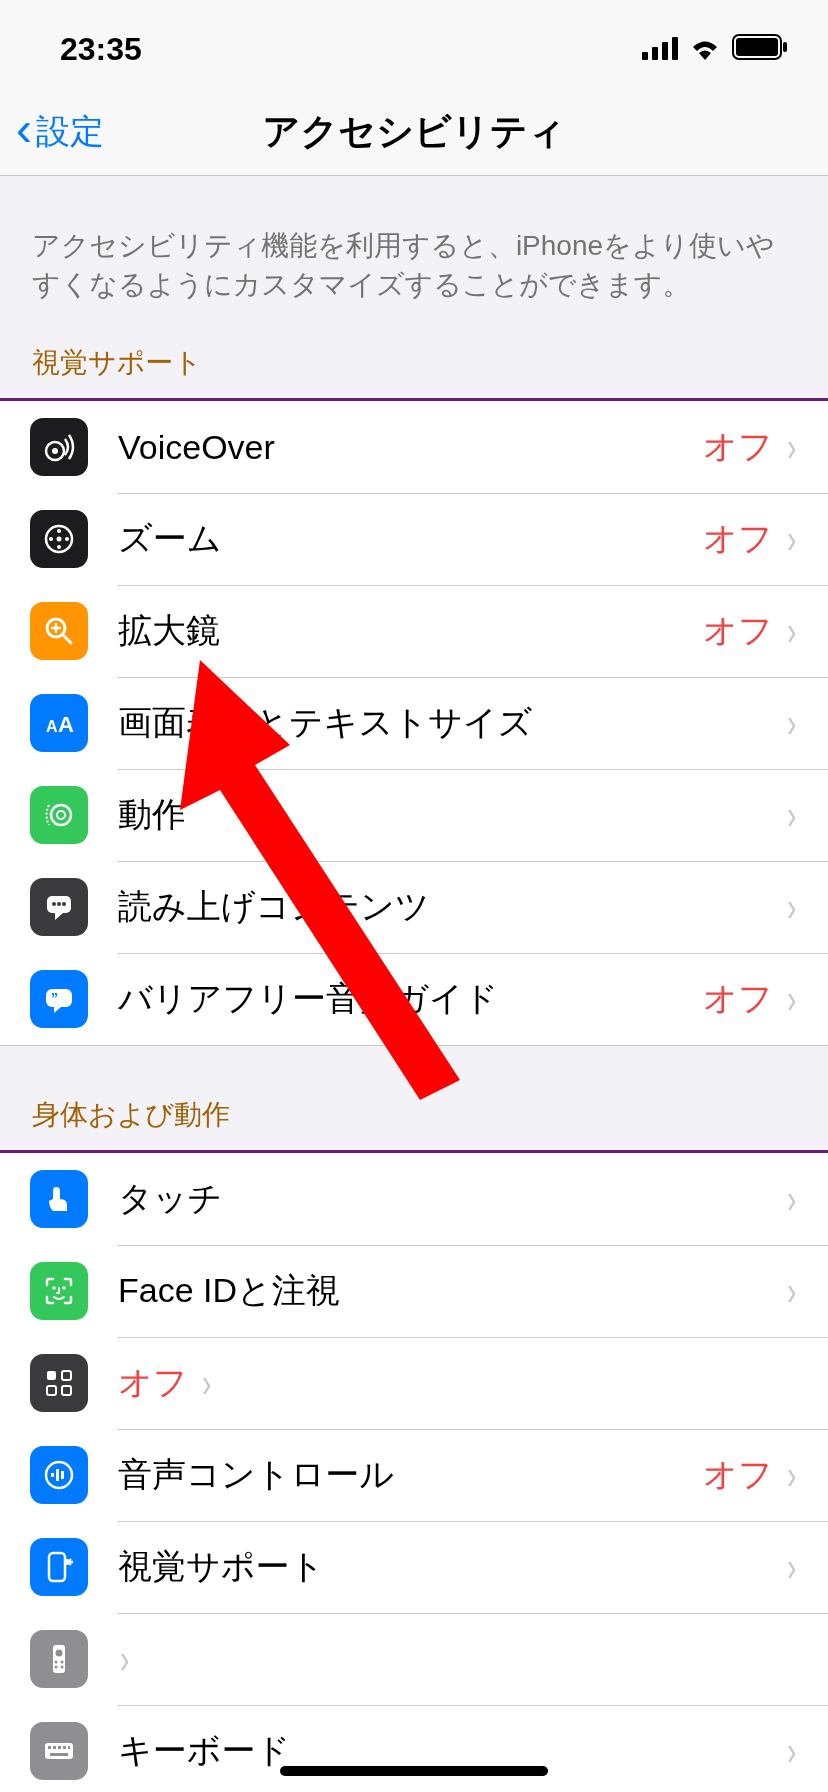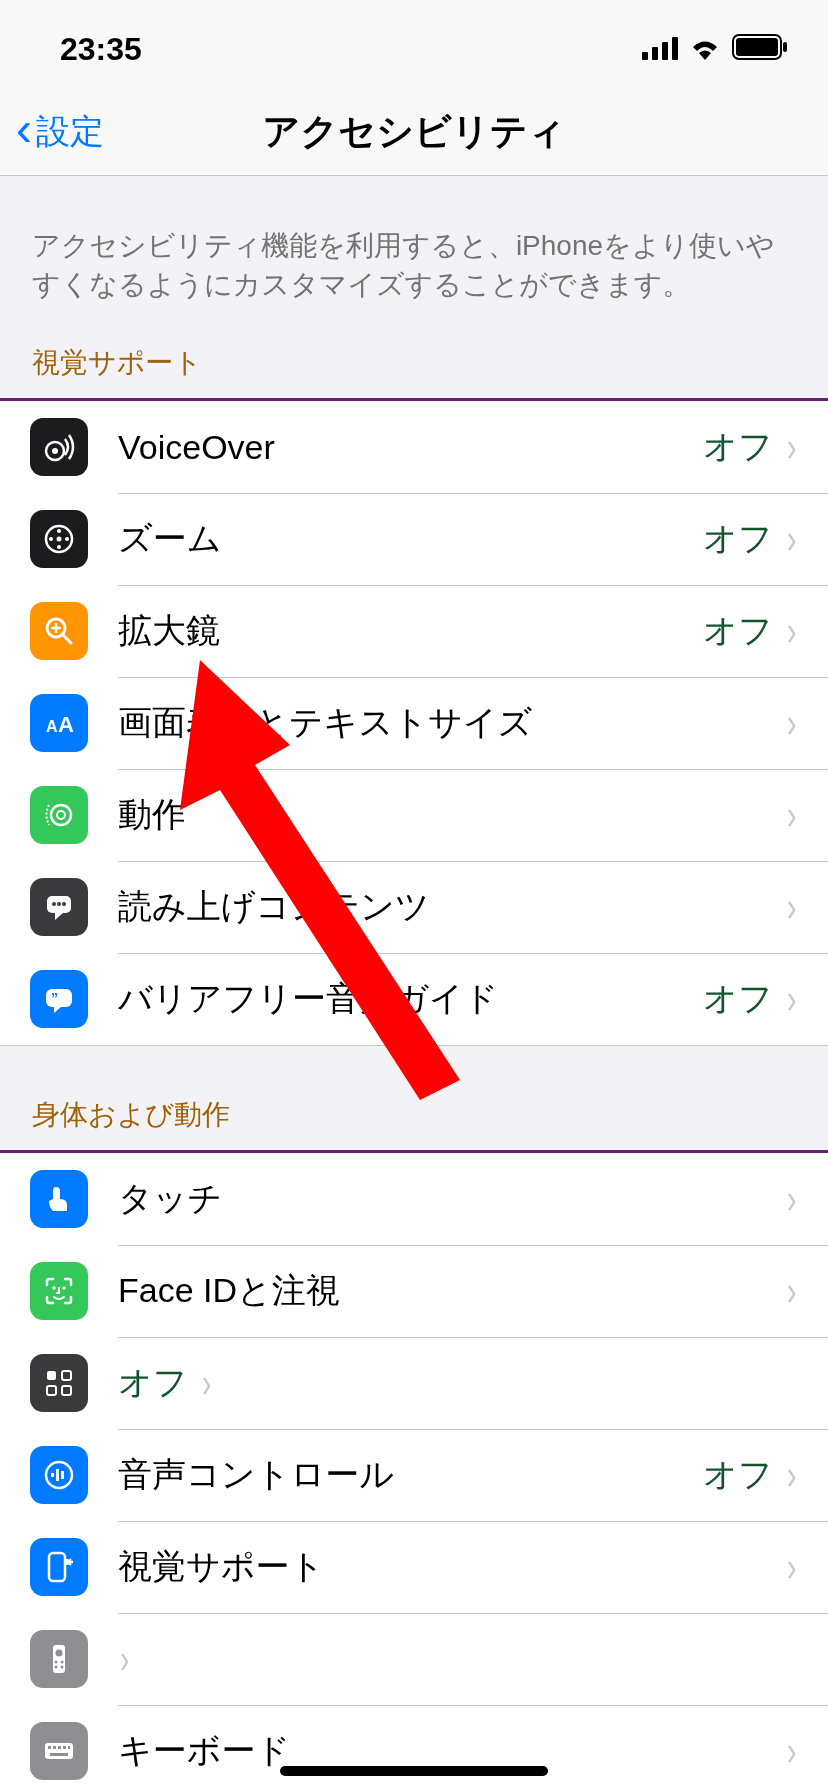--- a/index.html
+++ b/index.html
@@ -10,21 +10,21 @@
   .back-btn { display:flex; align-items:center; color:#007aff; font-size:34px; gap:4px;}
   .back-chevron { font-size:48px; line-height:1; font-weight:300; margin-top:-6px;}
   .nav-title { position:absolute; left:0; right:0; text-align:center; font-size:37px; font-weight:600; pointer-events:none; }
   .section-desc { padding: 50px 32px 20px 32px; font-size:28px; color:#737373; line-height:1.4; }
   .section-header { padding: 20px 32px 16px 32px; font-size:28px; color:#a16207; }
   .list { background:#fff; border-top:3px solid #701a75; border-bottom:1px solid #c6c6c8; }
   .row { display:flex; align-items:center; height:92px; padding:0 30px 0 30px; position:relative;}
   .row + .row::before { content:""; position:absolute; top:0; left:118px; right:0; height:1px; background:#c6c6c8;}
   .icon { width:58px; height:58px; border-radius:13px; flex-shrink:0; display:flex; align-items:center; justify-content:center; margin-right:30px; }
   .label { flex:1; font-size:34px; }
-  .value { font-size:34px; color:#14532d; margin-right:12px; }
+  .value { font-size:34px; color:#ef4444; margin-right:12px; }
   .chevron { color:#c7c7cc; font-size:40px; font-weight:300; line-height:1; transform: scaleX(0.7); }
   .home-indicator { position:absolute; bottom:16px; left:50%; transform:translateX(-50%); width:268px; height:10px; border-radius:10px; background:#000; }
   
   .bg-black{background:#1c1c1e;} .bg-orange{background:#ff9500;} .bg-blue{background:#007aff;} .bg-green{background:#34c759;} .bg-darkgray{background:#3a3a3c;} .bg-gray{background:#8e8e93;}
   .icon svg{width:36px;height:36px;}
   .arrow-annotation { position:absolute; pointer-events:none; }
 </style>
 </head>
 <body>
 

